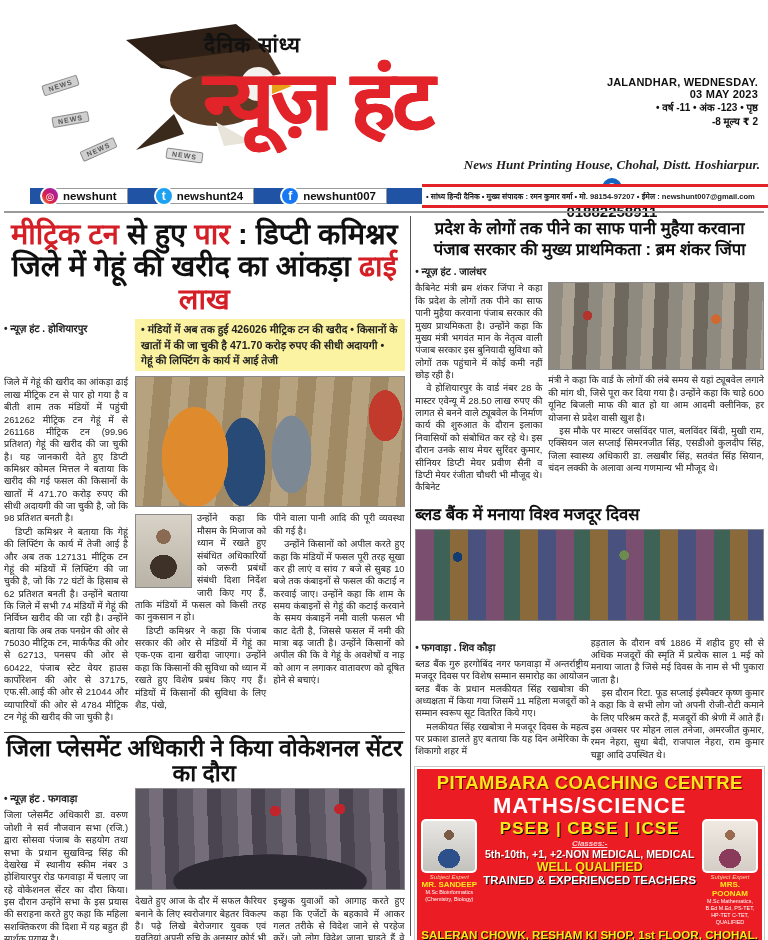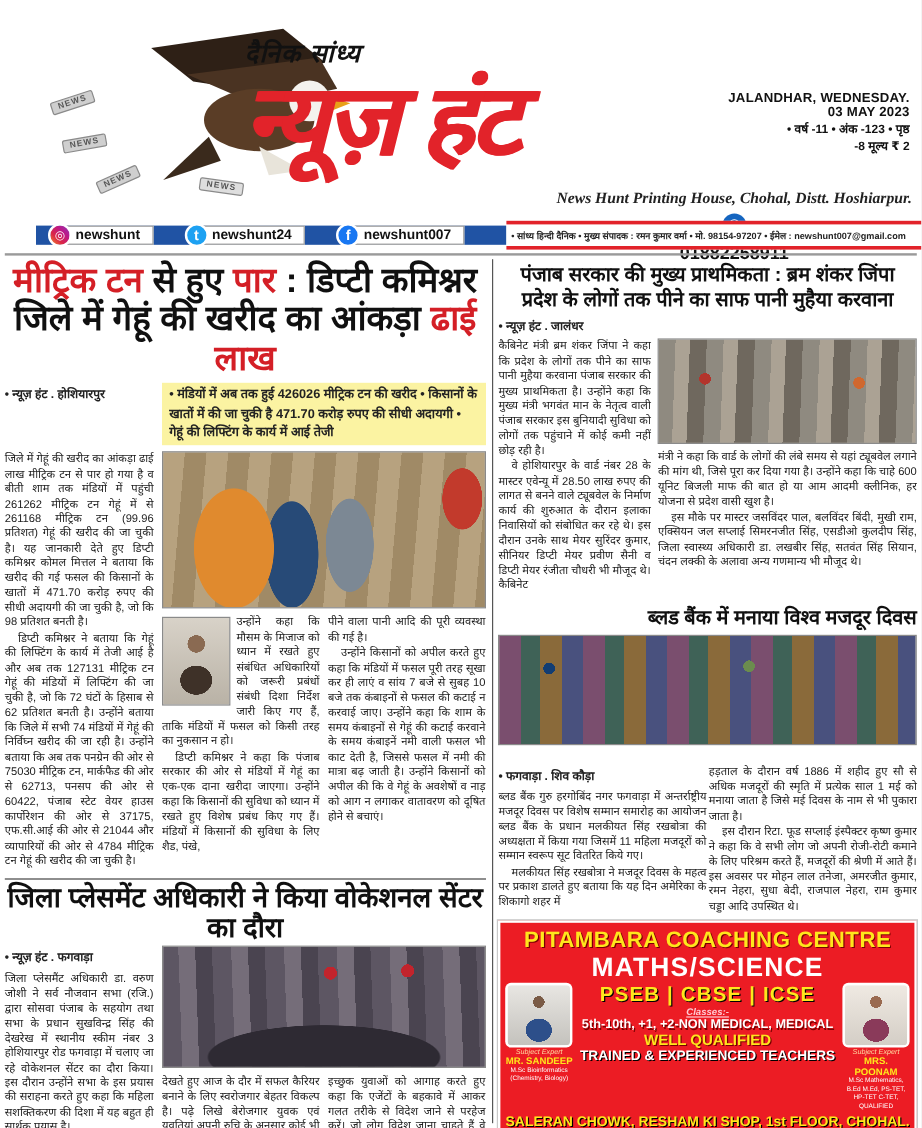--- a/index.html
+++ b/index.html
@@ -9,21 +9,21 @@
 
   
   .masthead { position:relative; height:184px; }
   .logo { position:absolute; left:38px; top:22px; width:280px; height:158px; }
   .news-roll { position:absolute; background:#cfcfcf; border:1px solid #8a8a8a; color:#555;
     font-size:7px; font-weight:bold; padding:1px 5px; letter-spacing:1px; border-radius:2px; }
   .r1 { left:4px; top:58px; transform:rotate(-18deg); }
   .r2 { left:14px; top:92px; transform:rotate(-10deg); }
   .r3 { left:42px; top:122px; transform:rotate(-24deg); }
   .r4 { left:128px; top:128px; transform:rotate(8deg); background:#dedede; }
-  .mast-center { position:absolute; left:204px; top:30px; width:400px;font-style:italic; }
+  .mast-center { position:absolute; left:204px; top:30px; width:400px; }
   .tagline { font-size:21px; font-weight:bold; color:#111; letter-spacing:1px; }
   .mast-title { font-size:82px; font-weight:900; color:#e2232a; line-height:1.06; letter-spacing:-2px;
     text-shadow:1px 0 #e2232a, -1px 0 #e2232a; white-space:nowrap; }
   .mast-right { position:absolute; right:10px; top:76px; text-align:right; color:#111; }
   .mr-l1,.mr-l2 { font-size:11px; font-weight:bold; letter-spacing:0.2px; }
   .mr-l3,.mr-l4 { font-size:10px; font-weight:bold; }
   .printer-row { position:absolute; right:8px; top:157px; display:flex; align-items:center; gap:5px;flex-direction:column; }
   .printer { font-family:"Liberation Serif","DejaVu Serif",serif; font-style:italic; font-weight:bold;
     font-size:13px; color:#222; }
   .phone-badge { width:20px; height:20px; border-radius:50%; background:#1565c0; color:#fff;
@@ -113,21 +113,21 @@
   .water-col1 { width:127px; flex:none; }
   .water-col2 { flex:1; }
   .water-photo { height:88px; margin-bottom:4px;
     background:
       radial-gradient(circle 8px at 18% 38%, #b3342c 0%, #b3342c 60%, transparent 61%),
       radial-gradient(circle 8px at 78% 42%, #d0682f 0%, #d0682f 60%, transparent 61%),
       repeating-linear-gradient(92deg, #8f8a80 0 14px, #aba294 14px 26px, #6f685e 26px 40px),
       linear-gradient(180deg,#d9d7d0 0%,#9f9788 100%);
   }
 
-  .blood-headline { font-weight:800; font-size:16.6px; color:#101010; text-align:right; margin:7px 0 4px; }
+  .blood-headline { font-weight:800; font-size:16.6px; color:#101010; text-align:left; margin:7px 0 4px; }
   .blood-photo { height:92px; margin-bottom:3px;
     background:
       radial-gradient(circle 8px at 12% 30%, #123d73 0%, #123d73 60%, transparent 61%),
       radial-gradient(circle 8px at 60% 28%, #6b8c4e 0%, #6b8c4e 60%, transparent 61%),
       repeating-linear-gradient(90deg, #7a4e6e 0 18px, #3f6257 18px 34px, #8a6a3a 34px 52px, #49517e 52px 70px),
       linear-gradient(180deg,#e4e0d4 0 45%, #b9b2a0 100%);
   }
   .blood-cols { display:flex; gap:2px;margin-top:16px; }
   .blood-col { flex:1; }
 
@@ -291,22 +291,22 @@
         </div>
       </article>
     </section>
 
     <div class="vdiv"></div>
 
     <section class="right-sec">
 
       <article>
         <h2 class="water-headline">
+          <div>प्रदेश के लोगों तक पीने का साफ पानी मुहैया करवाना</div>
           <div>पंजाब सरकार की मुख्य प्राथमिकता : ब्रम शंकर जिंपा</div>
-          <div>प्रदेश के लोगों तक पीने का साफ पानी मुहैया करवाना</div>
         </h2>
         <div class="byline"><b>• न्यूज़ हंट . जालंधर</b></div>
         <div class="water-top body-txt">
           <div class="water-col1">
             <p class="p">कैबिनेट मंत्री ब्रम शंकर जिंपा ने कहा कि प्रदेश के लोगों तक पीने का साफ पानी मुहैया करवाना पंजाब सरकार की मुख्य प्राथमिकता है। उन्होंने कहा कि मुख्य मंत्री भगवंत मान के नेतृत्व वाली पंजाब सरकार इस बुनियादी सुविधा को लोगों तक पहुंचाने में कोई कमी नहीं छोड़ रही है।</p>
             <p class="p">वे होशियारपुर के वार्ड नंबर 28 के मास्टर एवेन्यू में 28.50 लाख रुपए की लागत से बनने वाले ट्यूबवेल के निर्माण कार्य की शुरुआत के दौरान इलाका निवासियों को संबोधित कर रहे थे। इस दौरान उनके साथ मेयर सुरिंदर कुमार, सीनियर डिप्टी मेयर प्रवीण सैनी व डिप्टी मेयर रंजीता चौधरी भी मौजूद थे। कैबिनेट</p>
           </div>
           <div class="water-col2">
             <div class="photo water-photo"></div>
             <p class="p">मंत्री ने कहा कि वार्ड के लोगों की लंबे समय से यहां ट्यूबवेल लगाने की मांग थी, जिसे पूरा कर दिया गया है। उन्होंने कहा कि चाहे 600 यूनिट बिजली माफ की बात हो या आम आदमी क्लीनिक, हर योजना से प्रदेश वासी खुश है।</p>

